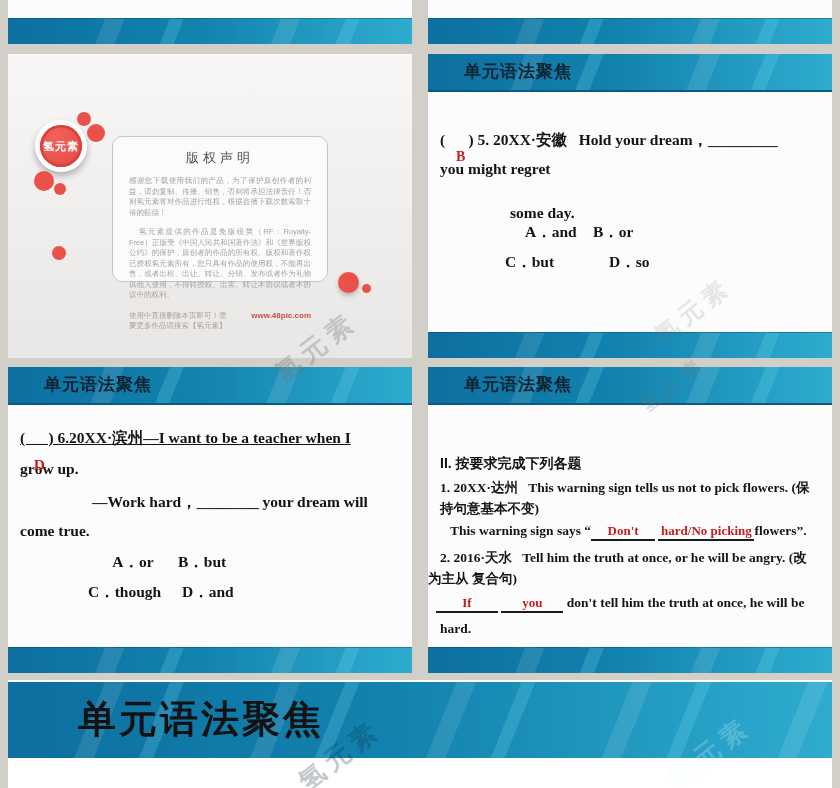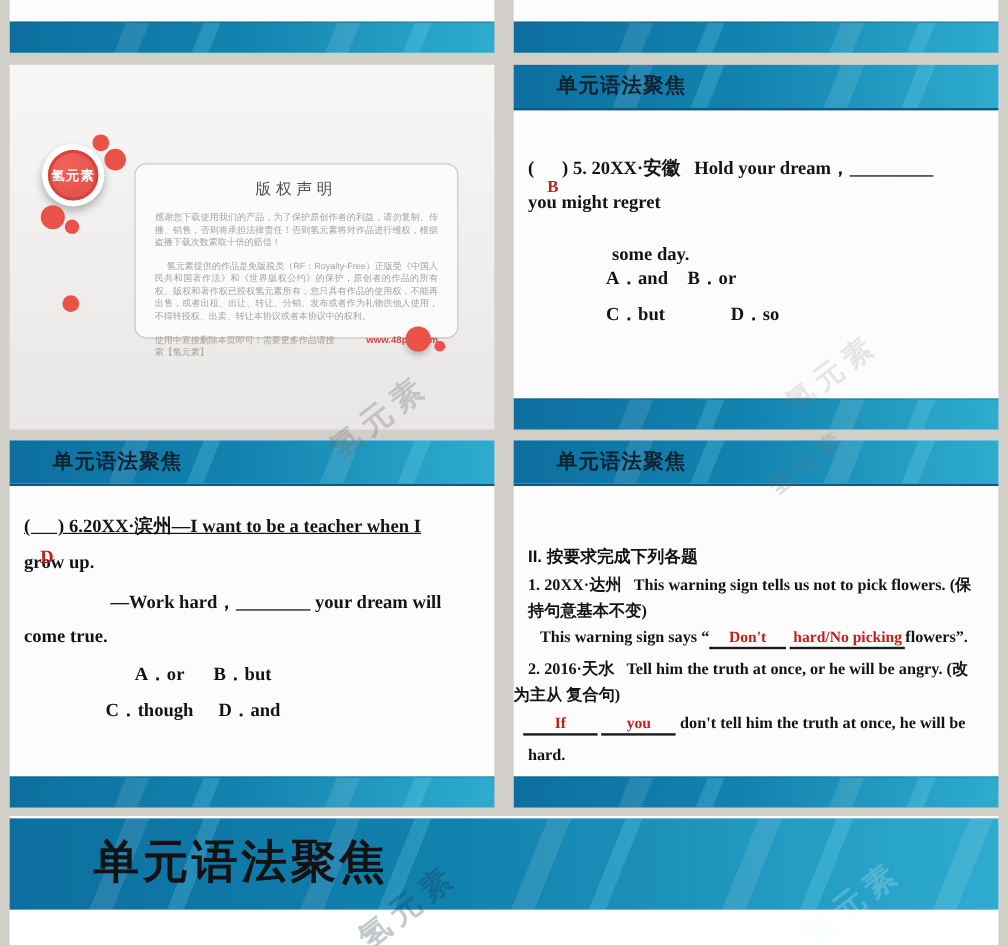--- a/index.html
+++ b/index.html
@@ -28,21 +28,21 @@
 
   .blank { display:inline-block; border-bottom:2px solid #1c1c1c; color:#c41f1f; text-align:center;
            font-size:13px; line-height:13px; padding-bottom:2px; vertical-align:baseline;
            font-family:"Liberation Serif", serif; font-weight:bold; }
 
   .ov { position:relative; display:inline-block; }
   .ov .over { position:absolute; left:-1px; top:-4px; color:#c41f1f; }
 
   
   .s-copy { background:linear-gradient(180deg, #f8f7f6, #e9e7e5); }
-  .copy-box { position:absolute; left:104px; top:82px; width:270px; height:146px; background:#fcfbfb;
+  .copy-box { position:absolute; left:104px; top:82px; width:216px; height:146px; background:#fcfbfb;
               border:1px solid #c9c7c5; border-radius:10px; padding:10px 16px 0; }
   .copy-title { text-align:center; font-size:13px; color:#4f4f4f; letter-spacing:4px; margin-top:2px; }
   .copy-para { margin-top:9px; font-size:7.5px; line-height:10.5px; color:#a6a29e; text-align:justify; }
   .copy-ind { text-indent:10px; }
   .copy-foot { display:flex; align-items:baseline; margin-top:10px; }
   .copy-note { font-size:7.5px; color:#a6a29e; }
   .copy-link { font-size:8px; font-weight:bold; color:#cf4b45; margin-left:24px; }
 
   .dot { position:absolute; border-radius:50%; background:#ea5149; }
   .badge-outer { position:absolute; left:27px; top:66px; width:52px; height:52px; border-radius:50%;
@@ -100,21 +100,21 @@
 
   <div class="slide" style="left:428px; top:54px; width:404px; height:304px;">
     <div class="band hdr">
       <div class="band-title">单元语法聚焦</div>
     </div>
     <div class="line en" style="left:12px; top:76px;">(      ) 5. 20XX·安徽   Hold your dream，_________</div>
     <span class="ansB" style="left:28px; top:95px;">B</span>
     <div class="line en" style="left:12px; top:106px;">you might regret</div>
     <div class="line en" style="left:82px; top:150px;text-align:center;">some day.</div>
     <div class="line en opts" style="left:77px; top:168px;">
-      <span class="cell" style="width:68px;">A．and</span>
+      <span class="cell" style="width:68px;margin-left:20px;">A．and</span>
       <span>B．or</span>
     </div>
     <div class="line en opts" style="left:77px; top:198px;">
       <span class="cell" style="width:104px;">C．but</span>
       <span>D．so</span>
     </div>
     <div class="band ftr"></div>
   </div>
 
   <div class="slide" style="left:8px; top:367px; width:404px; height:306px;">

